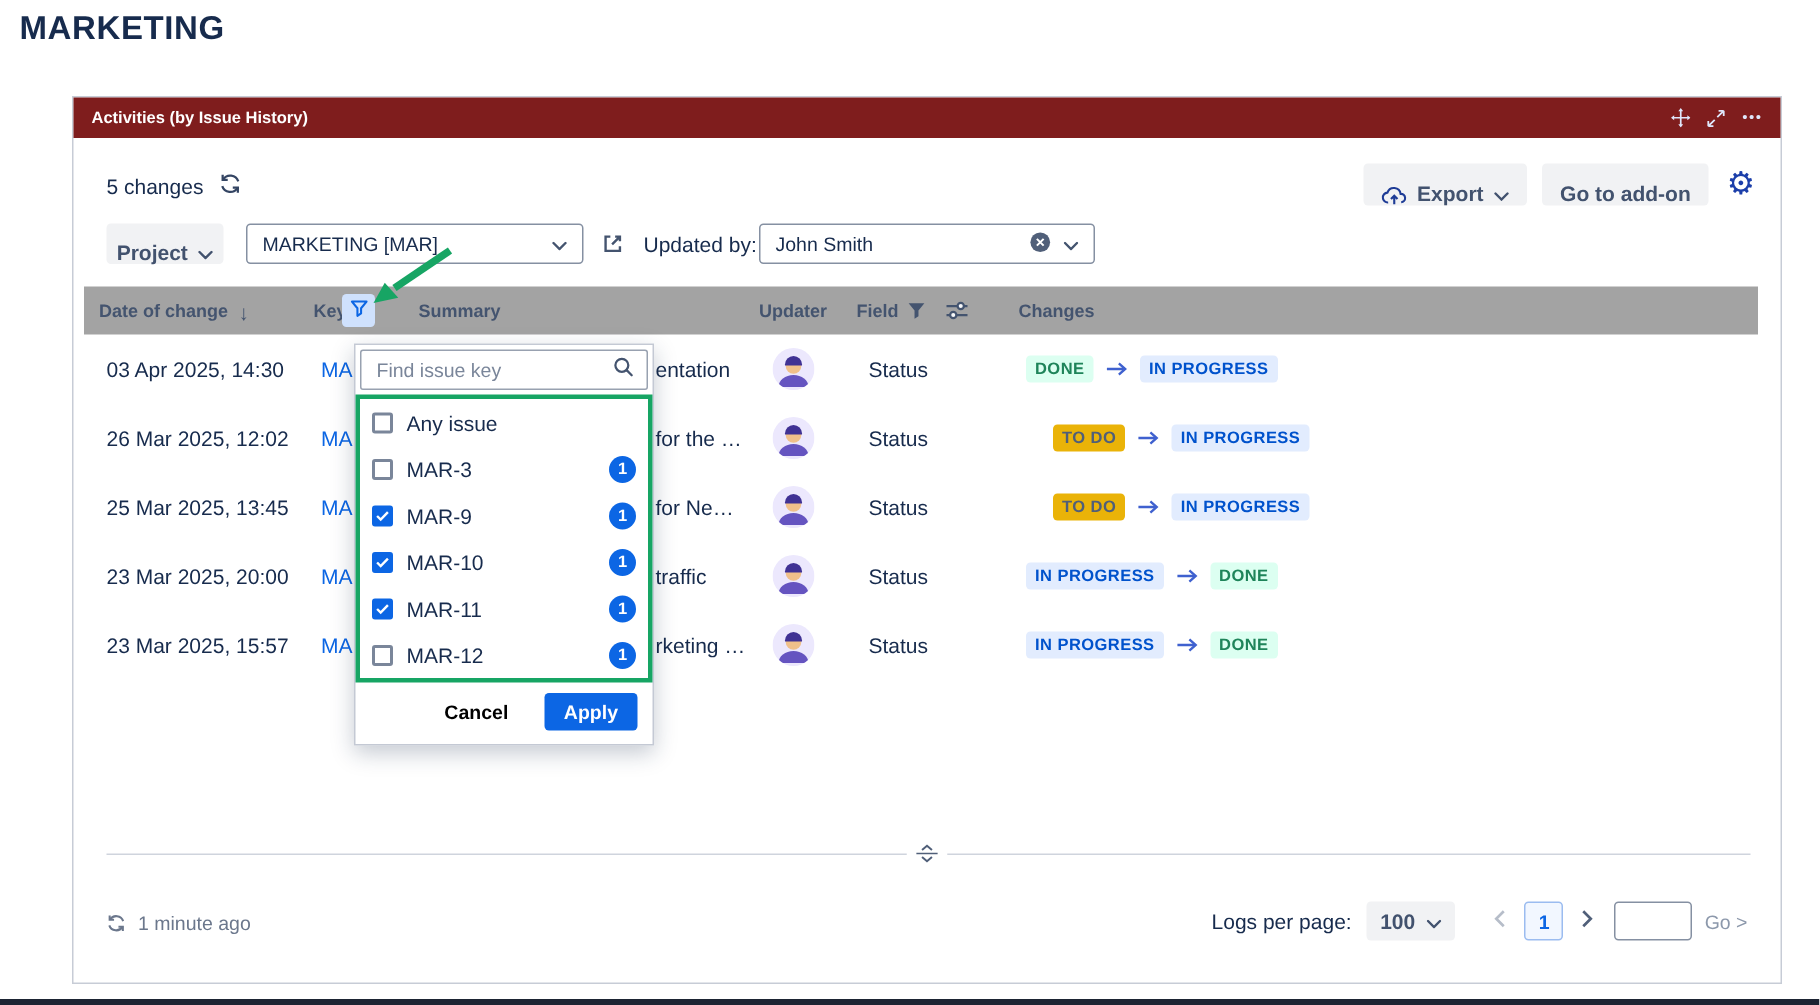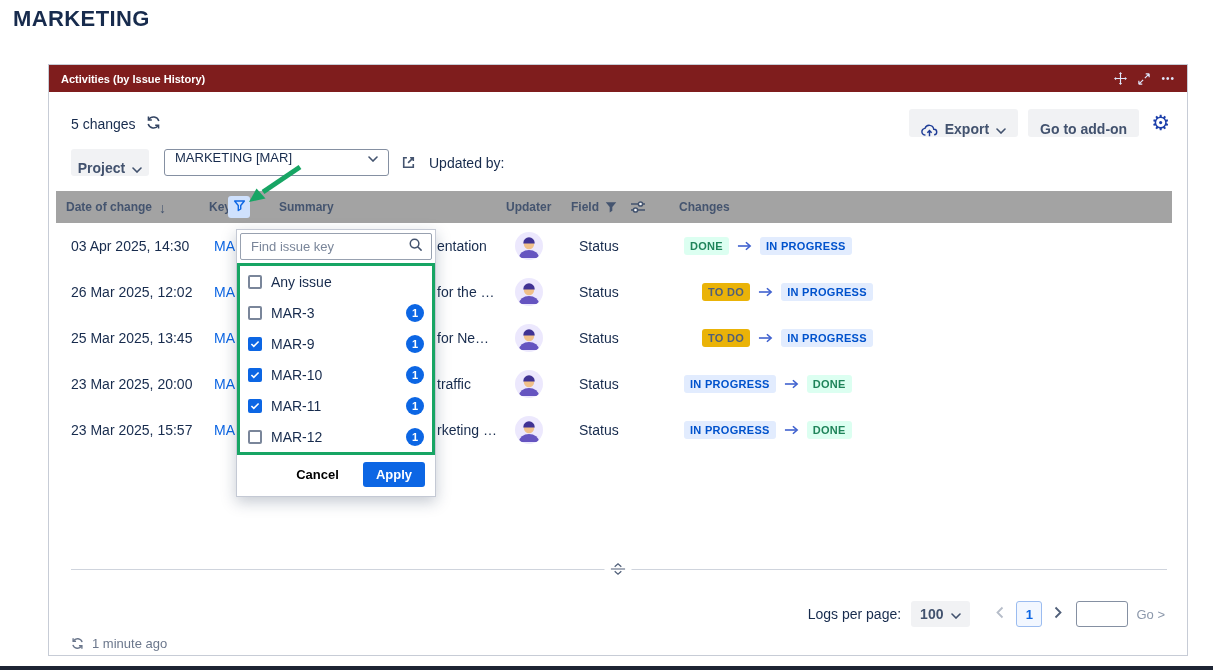--- a/index.html
+++ b/index.html
@@ -18,21 +18,21 @@
   .hdr-ellipsis { font-size:10px; letter-spacing:1px; color:#dfe6fa; line-height:10px; }
 
   .toolbar-left { position:absolute; left:22px; top:47px; height:24px; display:flex; align-items:center; gap:10px; font-size:14px; }
   .icon-btn { background:none; border:none; padding:0; display:flex; align-items:center; cursor:pointer; color:#344563; }
   .toolbar-right { position:absolute; right:15px; top:44px; display:flex; align-items:center; gap:10px; }
   .btn { display:flex; align-items:flex-end; gap:7px; height:28px; padding:0 12px; background:#f1f2f4; border:none; border-radius:3px; font-size:14px; font-weight:bold; color:#42526e; cursor:pointer; font-family:inherit; }
   .btn .bicon { color:#1e3c96; display:flex; }
   .gear-btn { background:none; border:none; font-size:21px; color:#1c3faa; cursor:pointer; padding:0 2px; line-height:28px; }
 
   .project-btn { position:absolute; left:22px; top:84px; width:78px; height:27px; justify-content:center; }
-  .select { position:absolute; top:84px; height:27px; background:#fff; border:1px solid #8590a2; border-radius:3px; display:flex; align-items:flex-start; gap:8px; padding:0 10px; font-size:13px; cursor:pointer; }
+  .select { position:absolute; top:84px; height:27px; background:#fff; border:1px solid #8590a2; border-radius:3px; display:flex; align-items:center; gap:8px; padding:0 10px; font-size:13px; cursor:pointer; }
   .select .val { flex:1; white-space:nowrap; overflow:hidden; }
   #select-project { left:115px; width:225px; }
   #select-updater { left:457px; width:224px; }
   .external-btn { position:absolute; left:351px; top:89px; background:none; border:none; padding:0; color:#44546f; cursor:pointer; }
   .updated-by-label { position:absolute; left:380px; top:90px; font-size:14px; }
 
   .table-header { position:absolute; left:7px; top:126px; width:1116px; height:32px; background:#a3a3a3; font-size:12px; font-weight:bold; color:#44546f; }
   .table-header > * { position:absolute; line-height:32px; white-space:nowrap; }
   .th-sort { left:97px; top:0; font-size:14px; cursor:pointer; color:#44546f; background:none; border:none; font-weight:bold; line-height:32px; }
   .key-filter-btn { left:172px; top:5px; width:22px; height:22px; background:#cfe1fd; border:none; border-radius:3px; display:flex; align-items:center; justify-content:center; line-height:normal; cursor:pointer; }
@@ -66,21 +66,21 @@
   .badge { margin-left:auto; width:18px; height:18px; border-radius:50%; background:#0c66e4; color:#fff; font-size:11px; font-weight:bold; display:flex; align-items:center; justify-content:center; }
   .popup-footer { display:flex; justify-content:flex-end; align-items:center; gap:18px; padding:7px 10px 9px; }
   .cancel-btn { background:none; border:none; font-size:13px; font-weight:bold; color:#000000; cursor:pointer; font-family:inherit; }
   .apply-btn { background:#0c66e4; border:none; border-radius:3px; height:25px; padding:0 13px; font-size:13px; font-weight:bold; color:#fff; cursor:pointer; font-family:inherit; }
 
   .annot-arrow { position:absolute; left:193px; top:96px; z-index:30; pointer-events:none; }
 
   .divider { position:absolute; left:22px; top:504px; width:1096px; border-top:1px solid #cfd4dd; }
   .divider-handle { position:absolute; left:50%; top:497px; transform:translateX(-50%); background:#fff; padding:0 5px; cursor:row-resize; }
 
-  .panel-footer-left { position:absolute; left:22px; top:537px; height:26px; display:flex; align-items:center; gap:8px; font-size:13px; color:#6b778c;margin-top:28px; }
+  .panel-footer-left { position:absolute; left:22px; top:537px; height:26px; display:flex; align-items:center; gap:8px; font-size:13px; color:#6b778c; }
   .panel-footer-right { position:absolute; right:22px; top:536px; height:26px; display:flex; align-items:center; font-size:14px; }
   .mini-select { display:flex; align-items:center; gap:8px; height:26px; padding:0 9px; background:#f1f2f4; border:none; border-radius:3px; font-size:14px; font-weight:bold; color:#42526e; cursor:pointer; margin-left:10px; font-family:inherit; }
   .pg-chev { background:none; border:none; padding:0; display:flex; cursor:pointer; }
   .pg-prev { margin-left:26px; color:#b6bdc9; }
   .pg-next { margin-left:12px; color:#505f79; }
   .page-btn { margin-left:12px; width:26px; height:26px; border:1px solid #9bbcf0; background:#f2f7ff; border-radius:3px; color:#0c66e4; font-weight:bold; font-size:13px; display:flex; align-items:center; justify-content:center; cursor:pointer; }
   .goto-input { margin-left:14px; width:52px; height:26px; border:1px solid #8590a2; border-radius:3px; font-family:inherit; font-size:13px; padding:0 6px; }
   .go-label { margin-left:8px; color:#8c98ab; font-size:13px; cursor:pointer; }
 
   .bottom-strip { position:absolute; left:0; bottom:0; width:1213px; height:4px; background:#1d2433; }
@@ -169,20 +169,34 @@
     <span>
       <svg width="17" height="17" viewBox="0 0 16 16">
           <path d="M6.5 3.5h-3v9h9v-3" fill="none" stroke="currentColor" stroke-width="1.5"></path>
           <path d="M9.5 3.5h3v3M12.3 3.7 7.6 8.4" fill="none" stroke="currentColor" stroke-width="1.5"></path>
         </svg>
     </span>
   </button>
 
   <span class="updated-by-label">Updated by:</span>
 
+  <div class="select" id="select-updater">
+    <span class="val">John Smith</span>
+    <span>
+      <svg width="15" height="15" viewBox="0 0 16 16">
+          <circle cx="8" cy="8" r="7" fill="#505f79"></circle>
+          <path d="M5.6 5.6l4.8 4.8M10.4 5.6l-4.8 4.8" stroke="#fff" stroke-width="1.5"></path>
+        </svg>
+    </span>
+    <span>
+      <svg width="10" height="6" viewBox="0 0 10 6">
+          <path d="M1 1l4 4 4-4" fill="none" stroke="#44546f" stroke-width="1.6" stroke-linecap="round"></path>
+        </svg>
+    </span>
+  </div>
 
   <div class="table-header">
     <span style="left:10px">Date of change</span>
     <button class="th-sort">↓</button>
     <span style="left:153px">Key</span>
     <button class="key-filter-btn">
       <span>
         <svg width="13" height="13" viewBox="0 0 16 16">
             <path d="M2 2.5h12L9.5 8v4.3l-3 1.9V8L2 2.5z" fill="none" stroke="#0c66e4" stroke-width="1.7" stroke-linejoin="round"></path>
           </svg>

